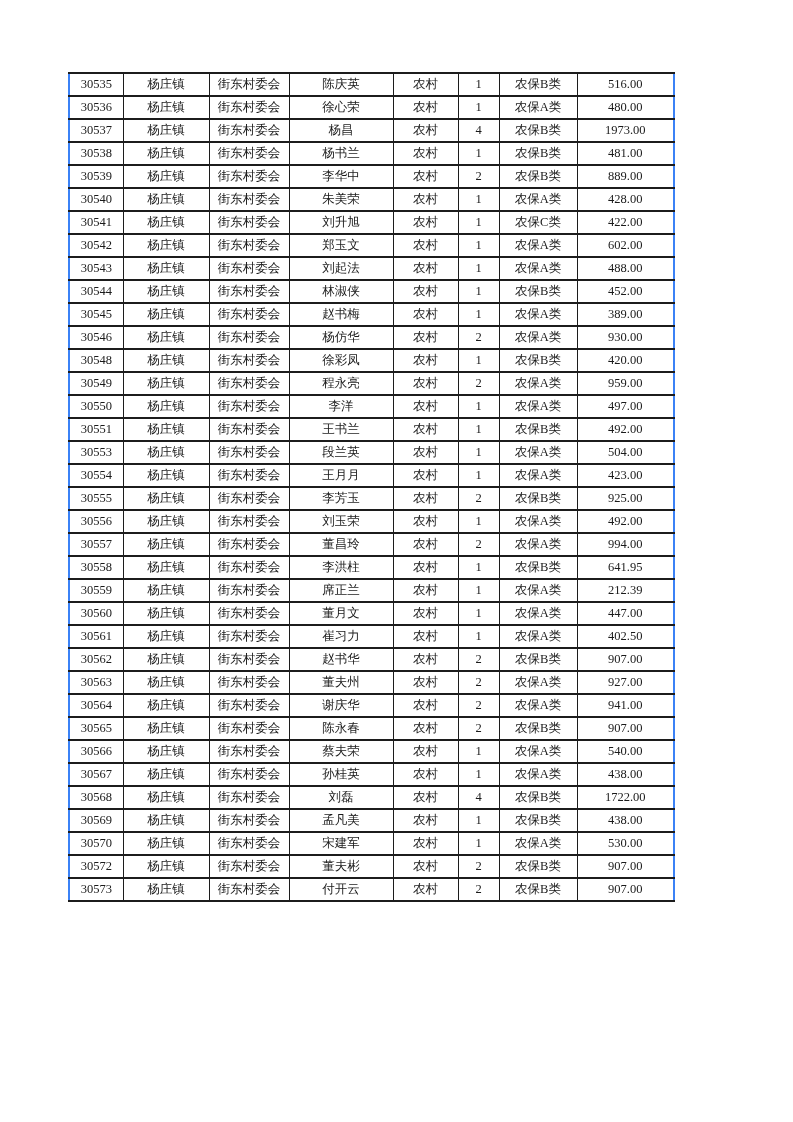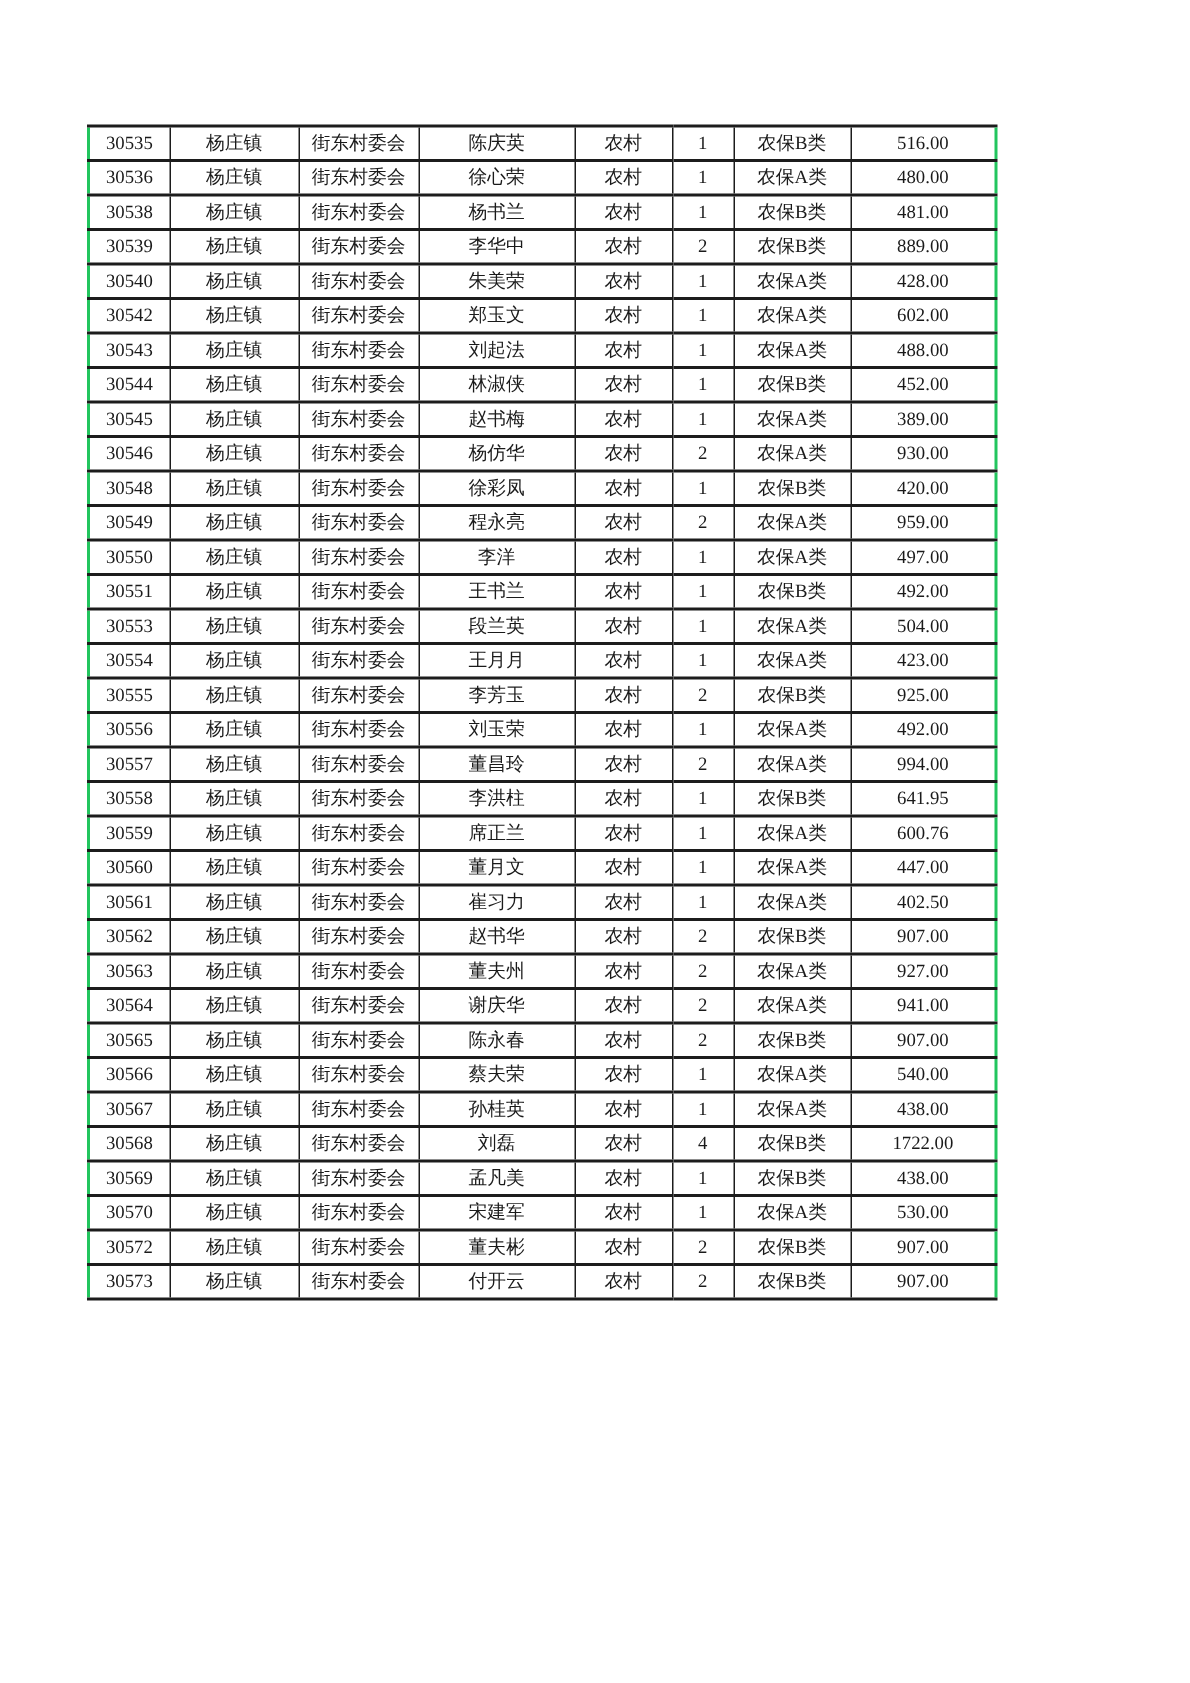--- a/index.html
+++ b/index.html
@@ -9,26 +9,25 @@
     overflow: hidden;
     font-family: "Liberation Serif", "DejaVu Serif", serif;
   }
   .page {
     position: relative;
     width: 793px; height: 1122px;
     background: #ffffff;
   }
   table.roster {
     position: absolute;
-    left: 58px; top: 72px;
+    left: 68px; top: 72px;
     width: 605px;
     border-collapse: collapse;
     table-layout: fixed;
-    border: 2px solid #22c55e;
-    margin-top: 11px;
+    border: 2px solid #3b82f6;
   }
   table.roster td {
     border-left: 1px solid #1c1c1c;
     border-right: 1px solid #1c1c1c;
     border-top: 2px solid #1c1c1c;
     border-bottom: 2px solid #1c1c1c;
     height: 23px;
     text-align: center;
     vertical-align: middle;
     font-size: 12.5px;
@@ -69,20 +68,30 @@
           <td>30536</td>
           <td>杨庄镇</td>
           <td>街东村委会</td>
           <td>徐心荣</td>
           <td>农村</td>
           <td>1</td>
           <td>农保A类</td>
           <td>480.00</td>
         </tr>
         <tr>
+          <td>30537</td>
+          <td>杨庄镇</td>
+          <td>街东村委会</td>
+          <td>杨昌</td>
+          <td>农村</td>
+          <td>4</td>
+          <td>农保B类</td>
+          <td>1973.00</td>
+        </tr>
+        <tr>
           <td>30538</td>
           <td>杨庄镇</td>
           <td>街东村委会</td>
           <td>杨书兰</td>
           <td>农村</td>
           <td>1</td>
           <td>农保B类</td>
           <td>481.00</td>
         </tr>
         <tr>
@@ -99,20 +108,30 @@
           <td>30540</td>
           <td>杨庄镇</td>
           <td>街东村委会</td>
           <td>朱美荣</td>
           <td>农村</td>
           <td>1</td>
           <td>农保A类</td>
           <td>428.00</td>
         </tr>
         <tr>
+          <td>30541</td>
+          <td>杨庄镇</td>
+          <td>街东村委会</td>
+          <td>刘升旭</td>
+          <td>农村</td>
+          <td>1</td>
+          <td>农保C类</td>
+          <td>422.00</td>
+        </tr>
+        <tr>
           <td>30542</td>
           <td>杨庄镇</td>
           <td>街东村委会</td>
           <td>郑玉文</td>
           <td>农村</td>
           <td>1</td>
           <td>农保A类</td>
           <td>602.00</td>
         </tr>
         <tr>
@@ -256,21 +275,21 @@
           <td>641.95</td>
         </tr>
         <tr>
           <td>30559</td>
           <td>杨庄镇</td>
           <td>街东村委会</td>
           <td>席正兰</td>
           <td>农村</td>
           <td>1</td>
           <td>农保A类</td>
-          <td>600.76</td>
+          <td>212.39</td>
         </tr>
         <tr>
           <td>30560</td>
           <td>杨庄镇</td>
           <td>街东村委会</td>
           <td>董月文</td>
           <td>农村</td>
           <td>1</td>
           <td>农保A类</td>
           <td>447.00</td>

